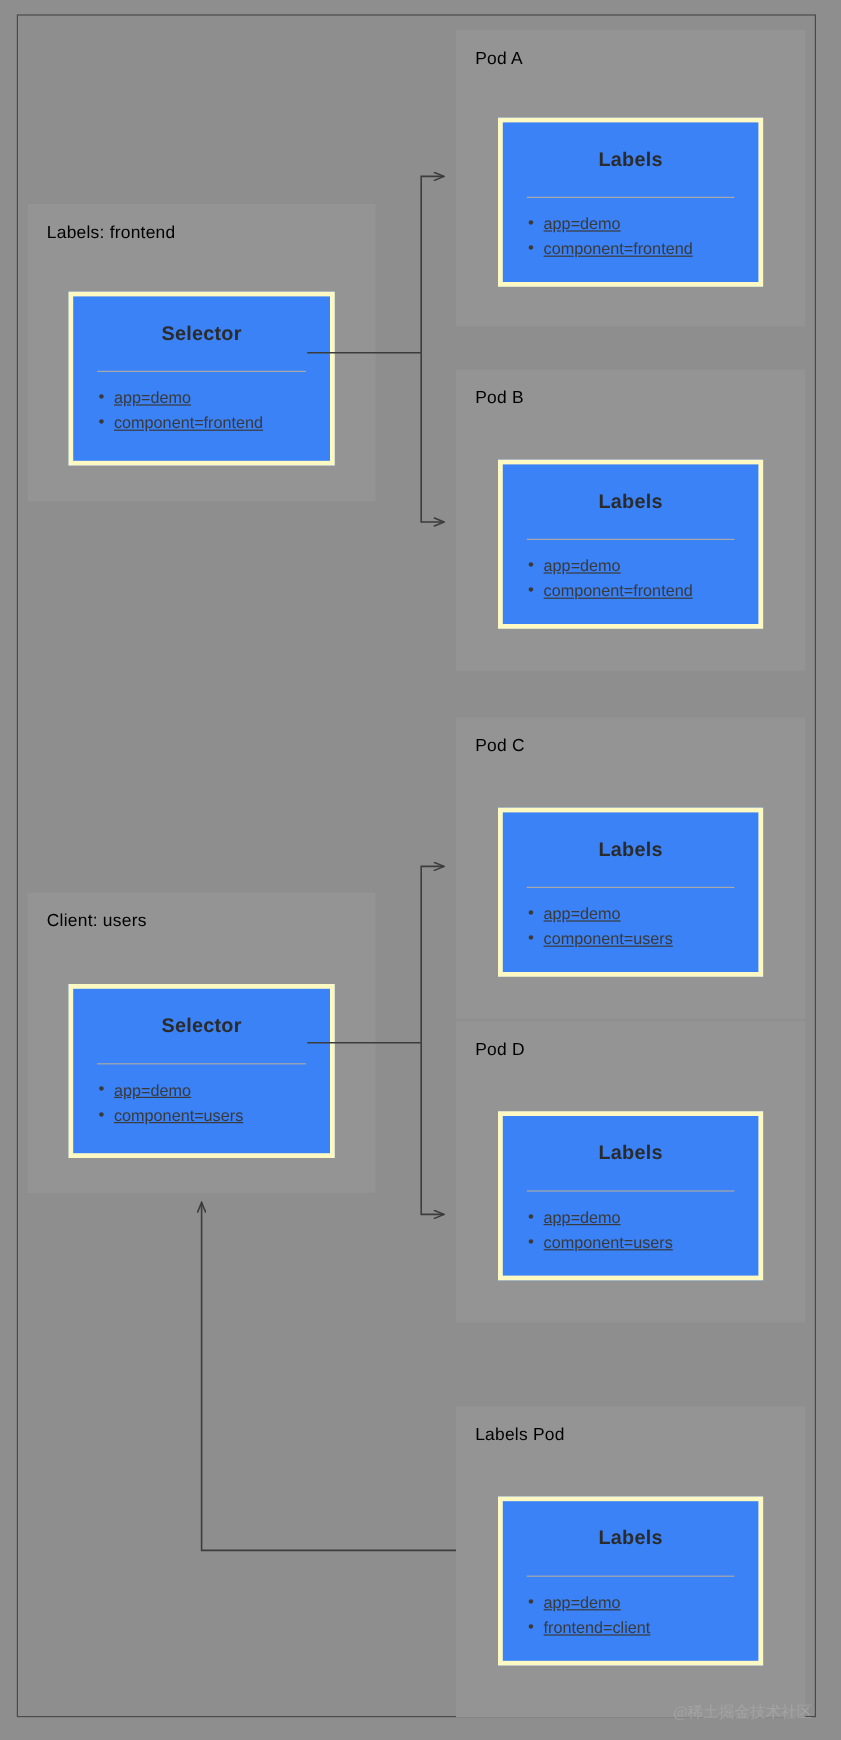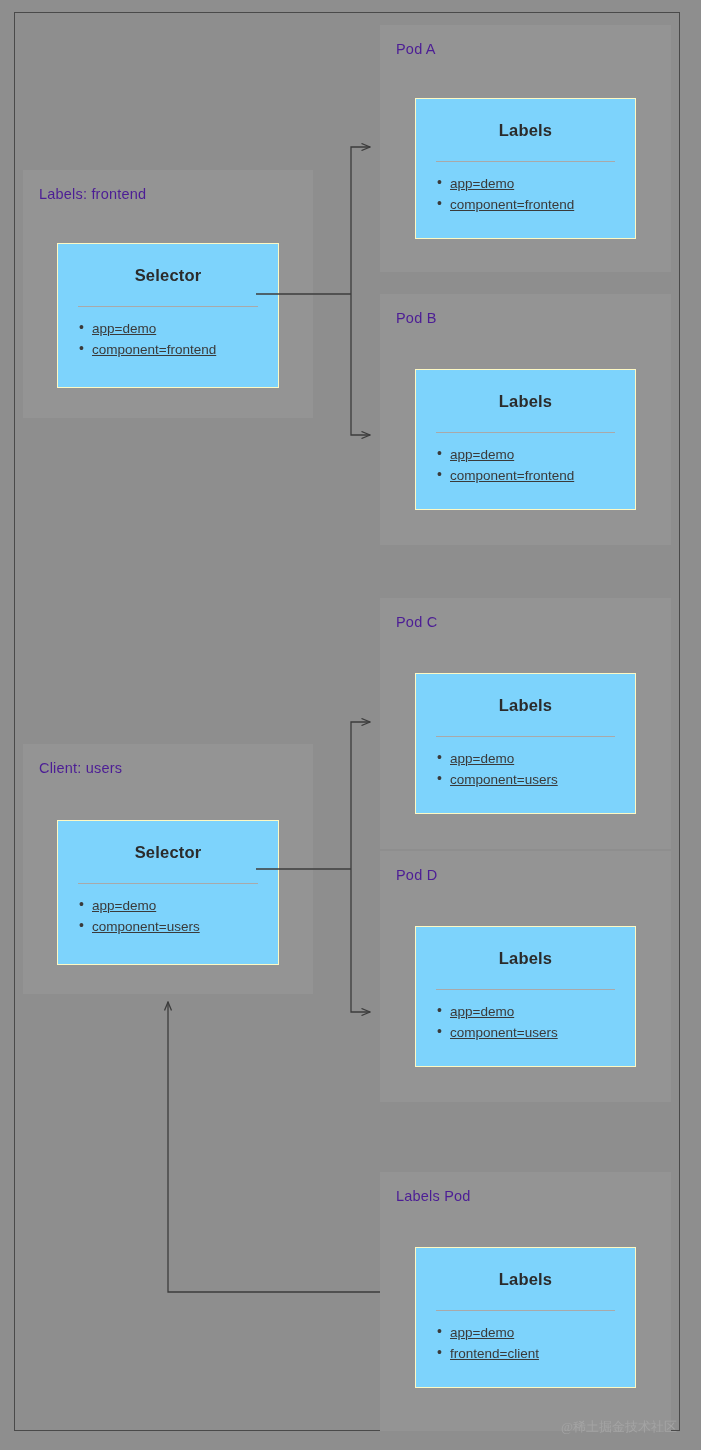--- a/index.html
+++ b/index.html
@@ -32,30 +32,30 @@
   .group-box {
     position: absolute;
     background: #949494;
     box-sizing: border-box;
   }
   .group-title {
     position: absolute;
     left: 16px;
     top: 16px;
     font-size: 14.5px;
-    color: #4c1d95;
+    color: #000000;
     letter-spacing: .2px;
     white-space: nowrap;
   }
 
   
   .card {
     position: absolute;
-    background: #7dd3fc;
-    border: 1px solid #fef9c3;
+    background: #3b82f6;
+    border: 4px solid #fef9c3;
     box-sizing: border-box;
   }
   .card-title {
     text-align: center;
     font-size: 16.5px;
     font-weight: bold;
     color: #2b2b2b;
     margin-top: 22px;
     letter-spacing: .2px;
   }
@@ -143,21 +143,21 @@
     <div class="card" style="left:35px; top:73px; width:221px; height:141px;">
       <div class="card-title">Labels</div>
       <div class="card-rule"></div>
       <ul class="card-list">
         <li>app=demo</li>
         <li>component=frontend</li>
       </ul>
     </div>
   </div>
 
-  <div class="group-box" style="left:380px; top:294px; width:291px; height:251px;">
+  <div class="group-box" style="left:380px; top:308px; width:291px; height:251px;">
     <div class="group-title">Pod B</div>
     <div class="card" style="left:35px; top:75px; width:221px; height:141px;">
       <div class="card-title">Labels</div>
       <div class="card-rule"></div>
       <ul class="card-list">
         <li>app=demo</li>
         <li>component=frontend</li>
       </ul>
     </div>
   </div>

